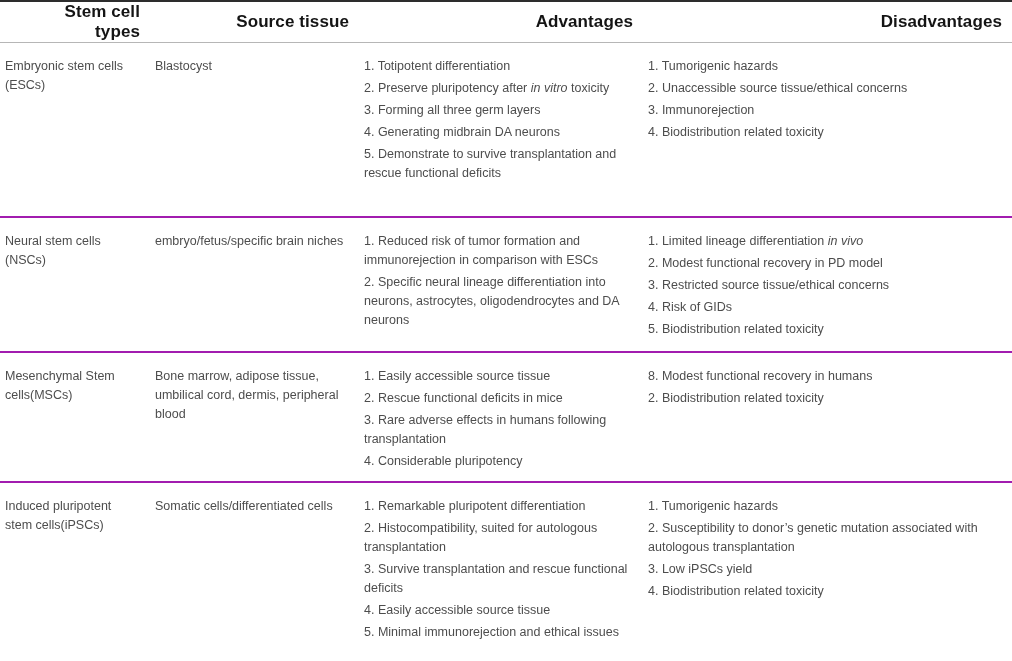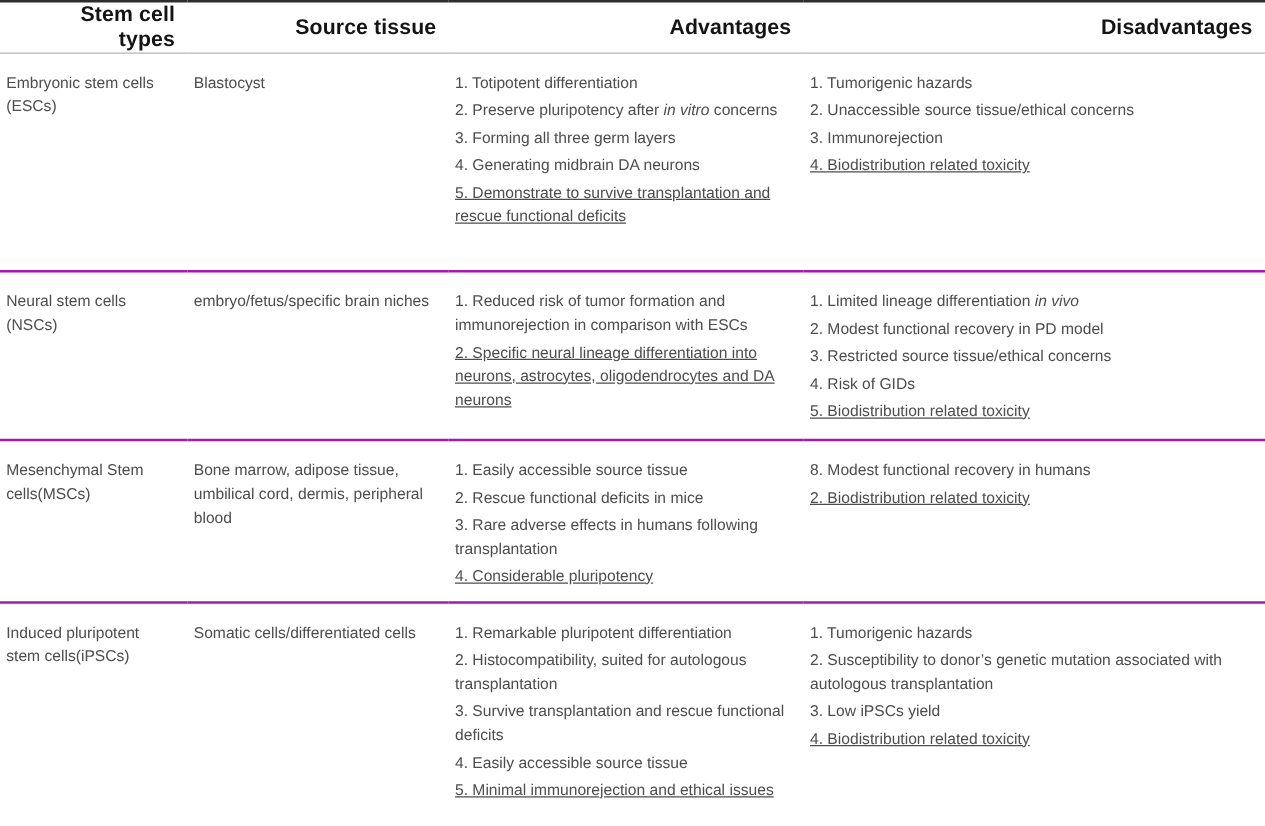--- a/index.html
+++ b/index.html
@@ -43,21 +43,21 @@
     vertical-align: top;
     padding: 14px 12px 10px 5px;
     font-size: 12.5px;
     color: #4d4d4d;
     line-height: 19px;
   }
   td.c4 { padding-right: 4px; margin-top: 24px; }
   .item {
     margin: 0 0 3px 0;
   }
-  .item:last-child { margin-bottom: 0; text-decoration: underline; }
+  .item:last-child { margin-bottom: 0; }
   .item em { font-style: italic; }
   tr.r0 { height: 174px; }
   tr.r1 { height: 135px; }
   tr.r2 { height: 130px; }
   tr.r3 { height: 192px; border-radius: 14px; }
 </style>
 </head>
 <body>
 
 <table class="paper-table">
@@ -74,21 +74,21 @@
       <th>Advantages</th>
       <th>Disadvantages</th>
     </tr>
   </thead>
   <tbody>
       <tr class="r0">
         <td class="c1">Embryonic stem cells (ESCs)</td>
         <td class="c2">Blastocyst</td>
         <td class="c3">
           <p class="item"><span>1. Totipotent differentiation</span></p>
-          <p class="item"><span>2. Preserve pluripotency after </span><em>in vitro</em><span> concerns</span></p>
+          <p class="item"><span>2. Preserve pluripotency after </span><em>in vitro</em><span> toxicity</span></p>
           <p class="item"><span>3. Forming all three germ layers</span></p>
           <p class="item"><span>4. Generating midbrain DA neurons</span></p>
           <p class="item"><span>5. Demonstrate to survive transplantation and rescue functional deficits</span></p>
         </td>
         <td class="c4">
           <p class="item"><span>1. Tumorigenic hazards</span></p>
           <p class="item"><span>2. Unaccessible source tissue/ethical concerns</span></p>
           <p class="item"><span>3. Immunorejection</span></p>
           <p class="item"><span>4. Biodistribution related toxicity</span></p>
         </td>

